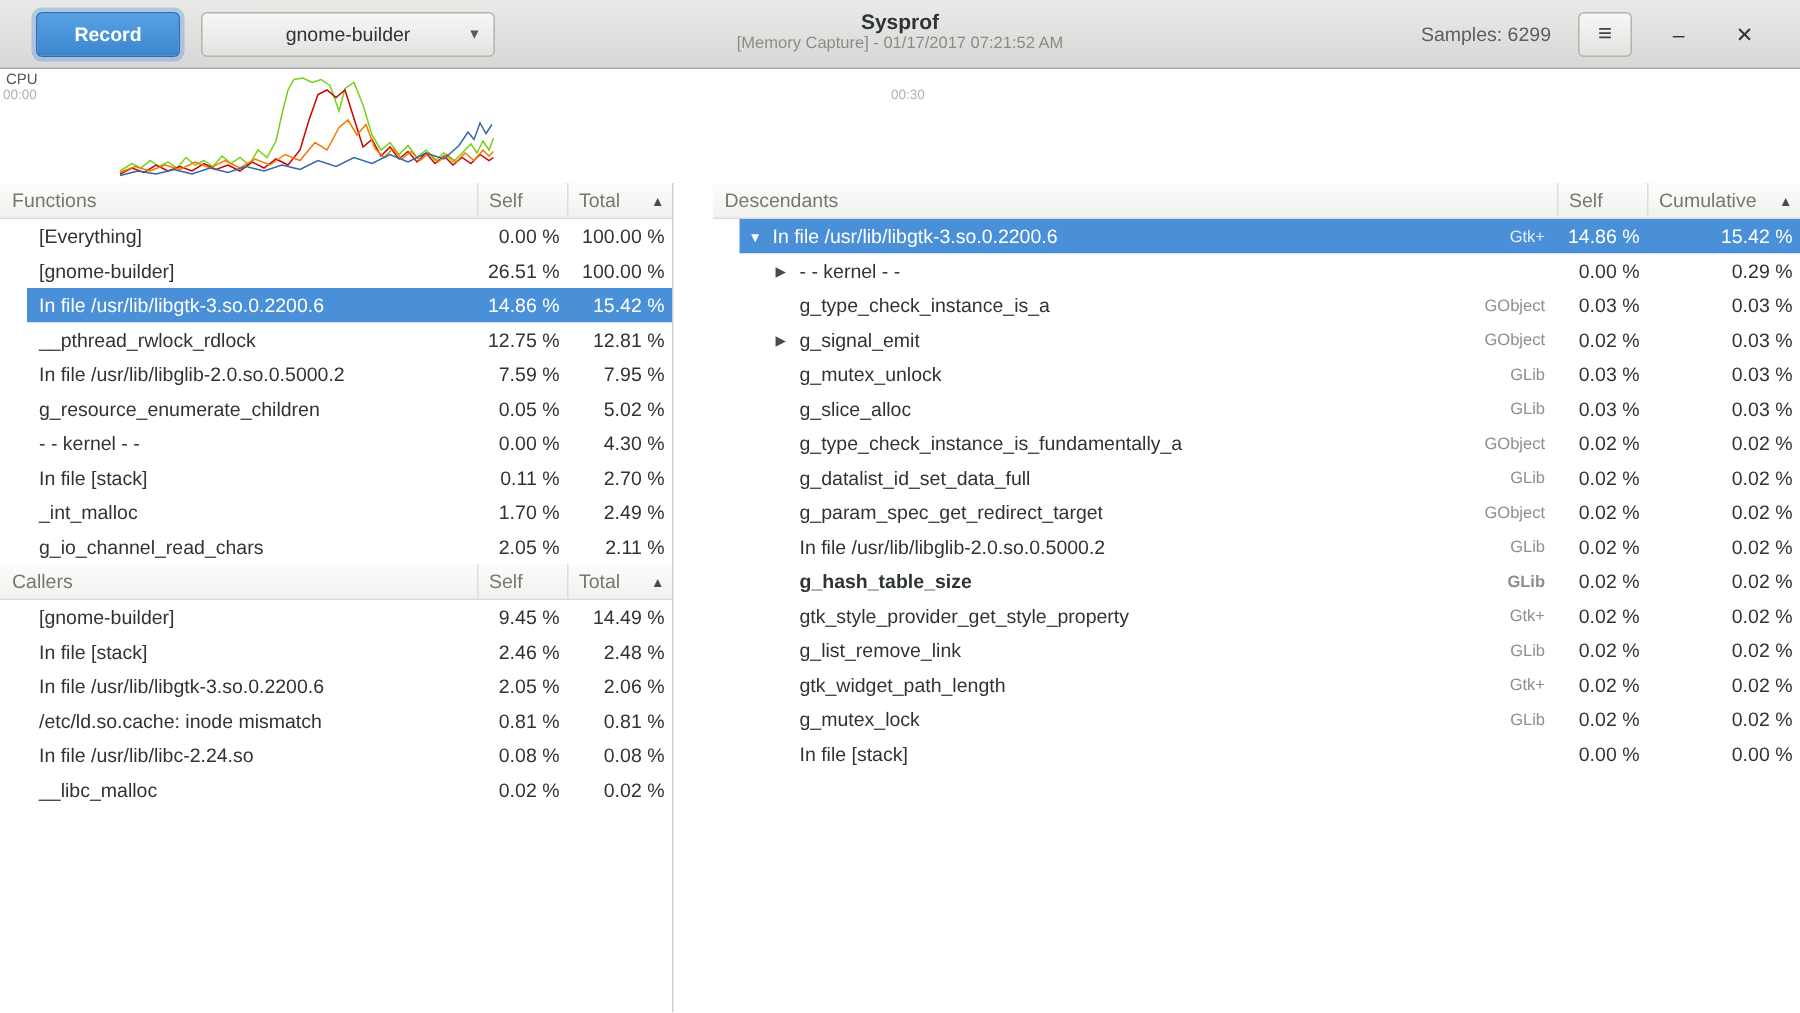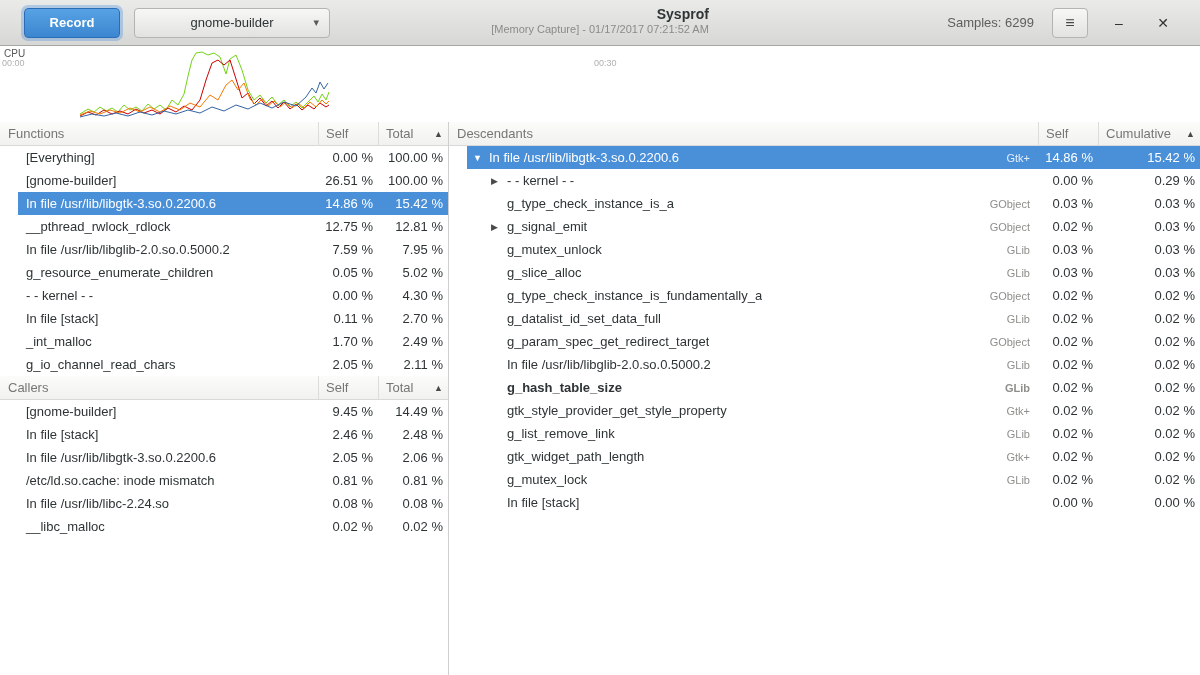--- a/index.html
+++ b/index.html
@@ -24,37 +24,37 @@
     width:96px; font-weight:bold; color:#fff;
     background:linear-gradient(#57a2e4,#3c86d0);
     border:1px solid #2a6cb5;
     box-shadow:0 0 0 3px rgba(74,144,217,.35);
     margin-right:14px;
   }
   .process-btn { width:196px; }
   .process-btn .caret { position:absolute; right:10px; font-size:11px; color:#5a5a58; }
   .titlebox {
     position:absolute; left:50%; top:6px; transform:translateX(-50%);
-    text-align:right; pointer-events:none;
+    text-align:center; pointer-events:none;
   }
   .titlebox .title { font-weight:bold; font-size:14px; color:#2e3436; }
   .titlebox .subtitle { font-size:11px; color:#8b8b88; margin-top:1px; }
   .header-right { margin-left:auto; display:flex; align-items:center; }
   .samples { color:#5e5e5c; font-size:13px; margin-right:18px; }
   .menu-btn { width:36px; font-size:16px; color:#444; }
   .winctl { width:26px; height:26px; display:inline-flex; align-items:center; justify-content:center;
             color:#333; font-size:14px; margin-left:18px; }
   
   .cpu-area { height:76px; position:relative; background:#fff; }
   .cpu-area svg { position:absolute; left:0; top:0; }
   .cpu-label { position:absolute; top:2px; left:4px; font-size:10px; color:#555; }
   .tlabel { position:absolute; top:12px; font-size:9px; color:#b0b0ad; }
   .t0 { left:2px; } .t1 { left:594px; }
   
-  .main { display:flex; height:553px; }
+  .main { display:flex; height:553px;gap:26px; }
   .left  { width:449px; border-right:1px solid #cfcfcd; display:flex; flex-direction:column; overflow:hidden; }
   .right { flex:1; display:flex; flex-direction:column; overflow:hidden; }
   
   .thead {
     display:grid; height:24px; align-items:center; flex:none;
     background:linear-gradient(#fcfcfb,#f1f1ef);
     border-bottom:1px solid #d9d9d7; color:#767672;
   }
   .left .thead, .left .trow { grid-template-columns:1fr 60px 70px; }
   .right .thead, .right .trow { grid-template-columns:1fr 60px 102px; }

